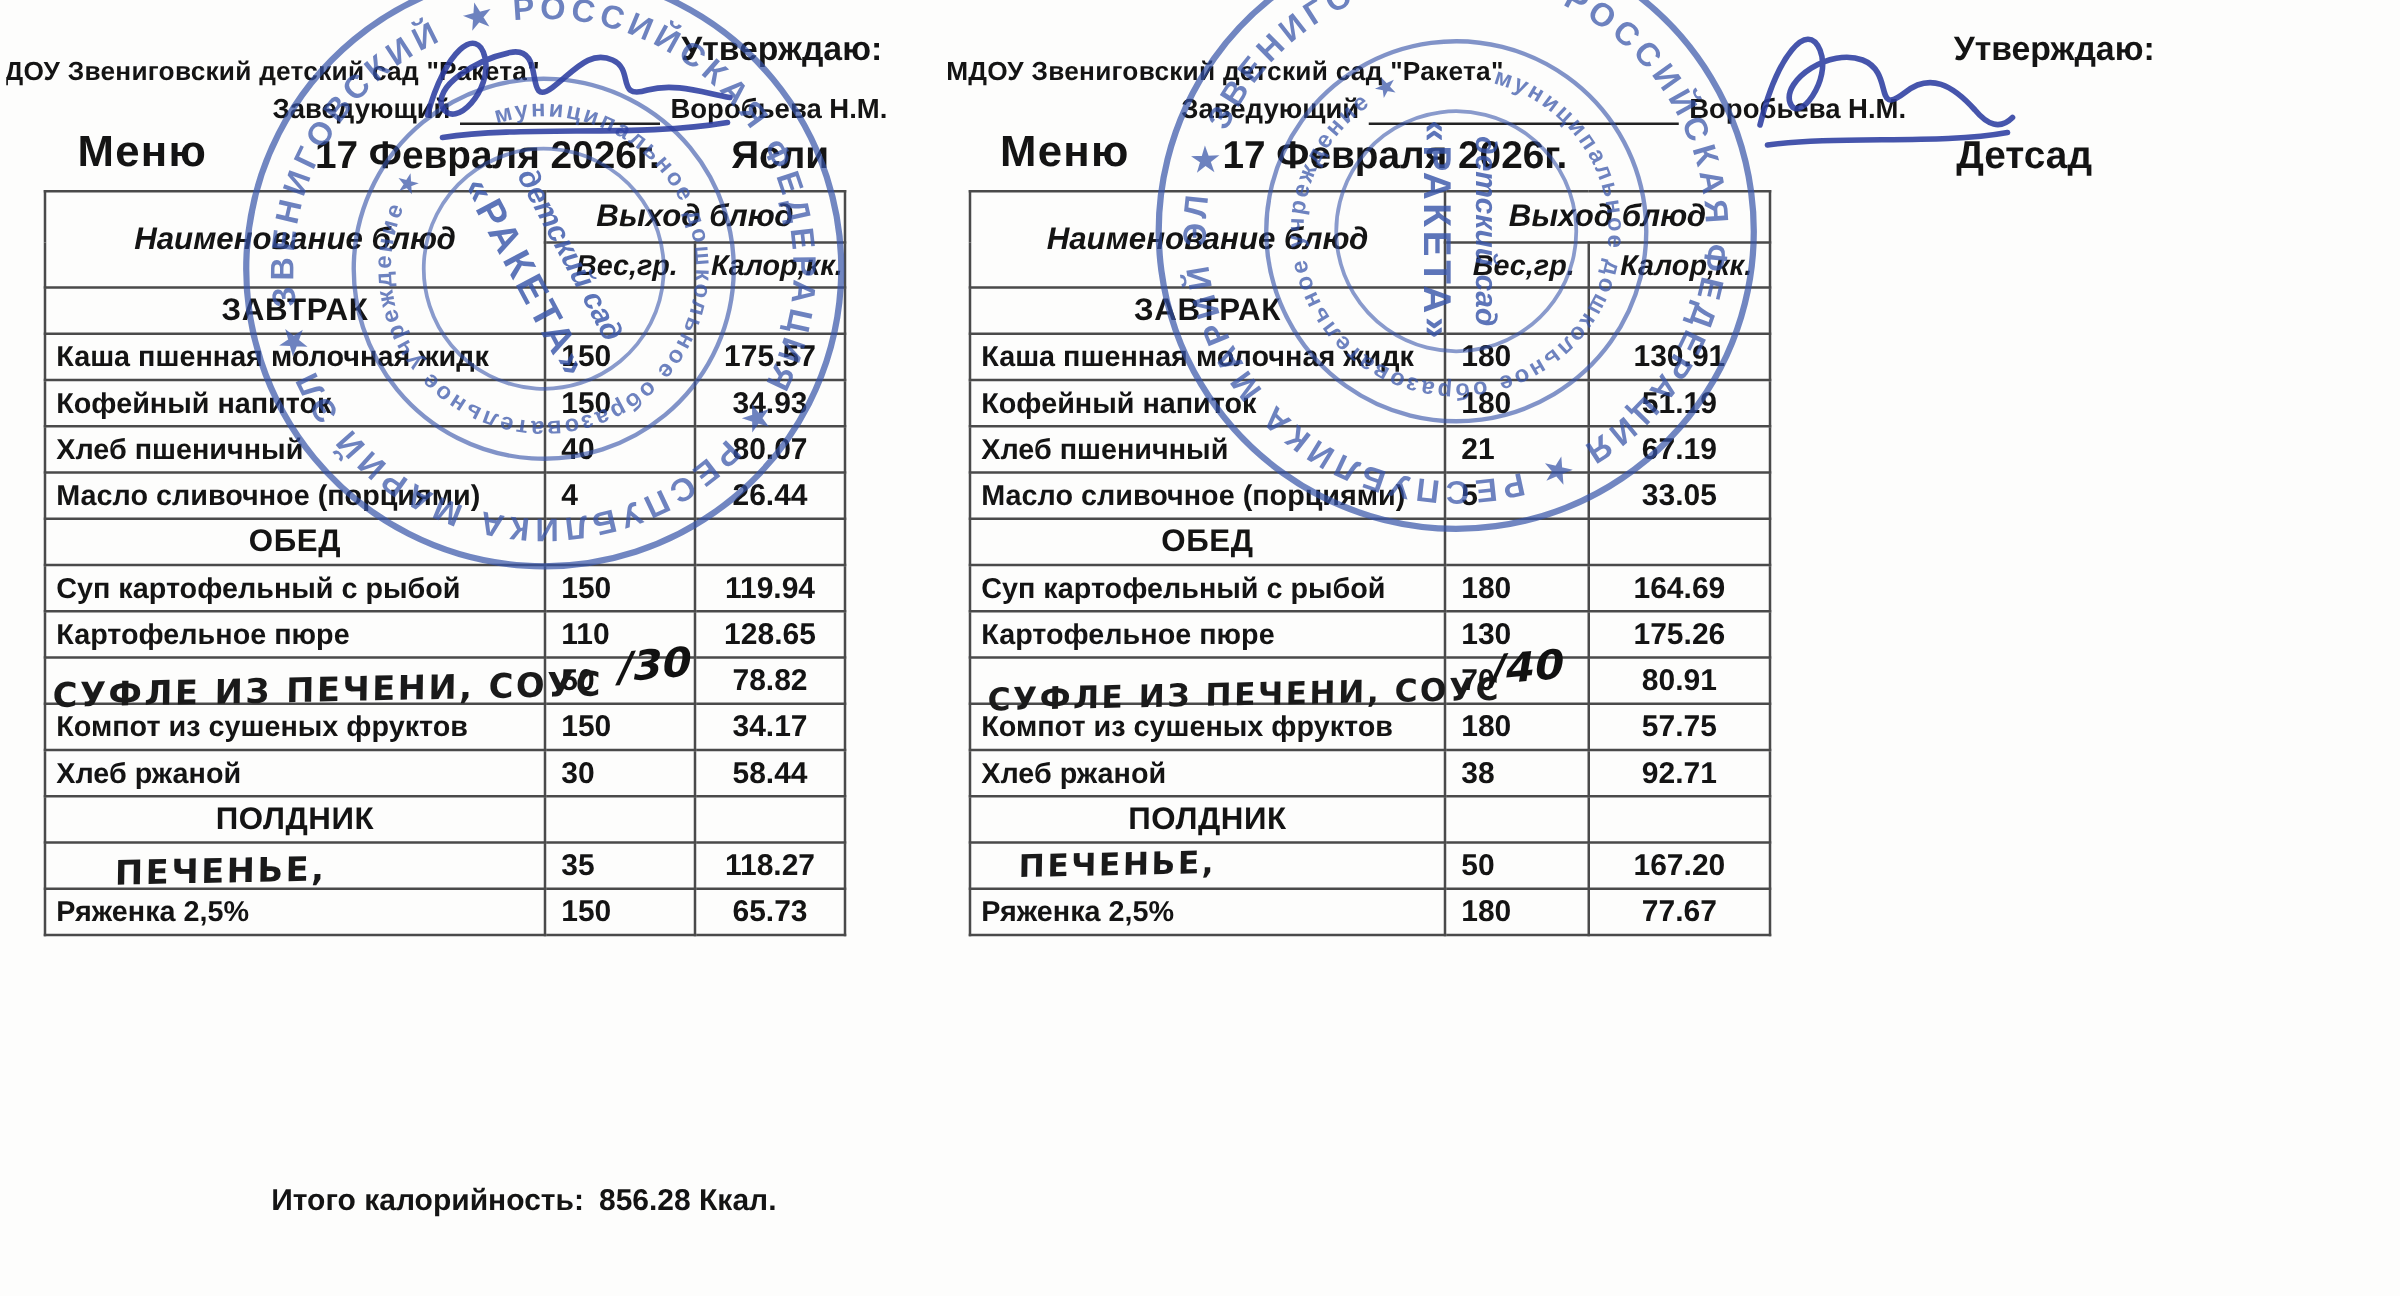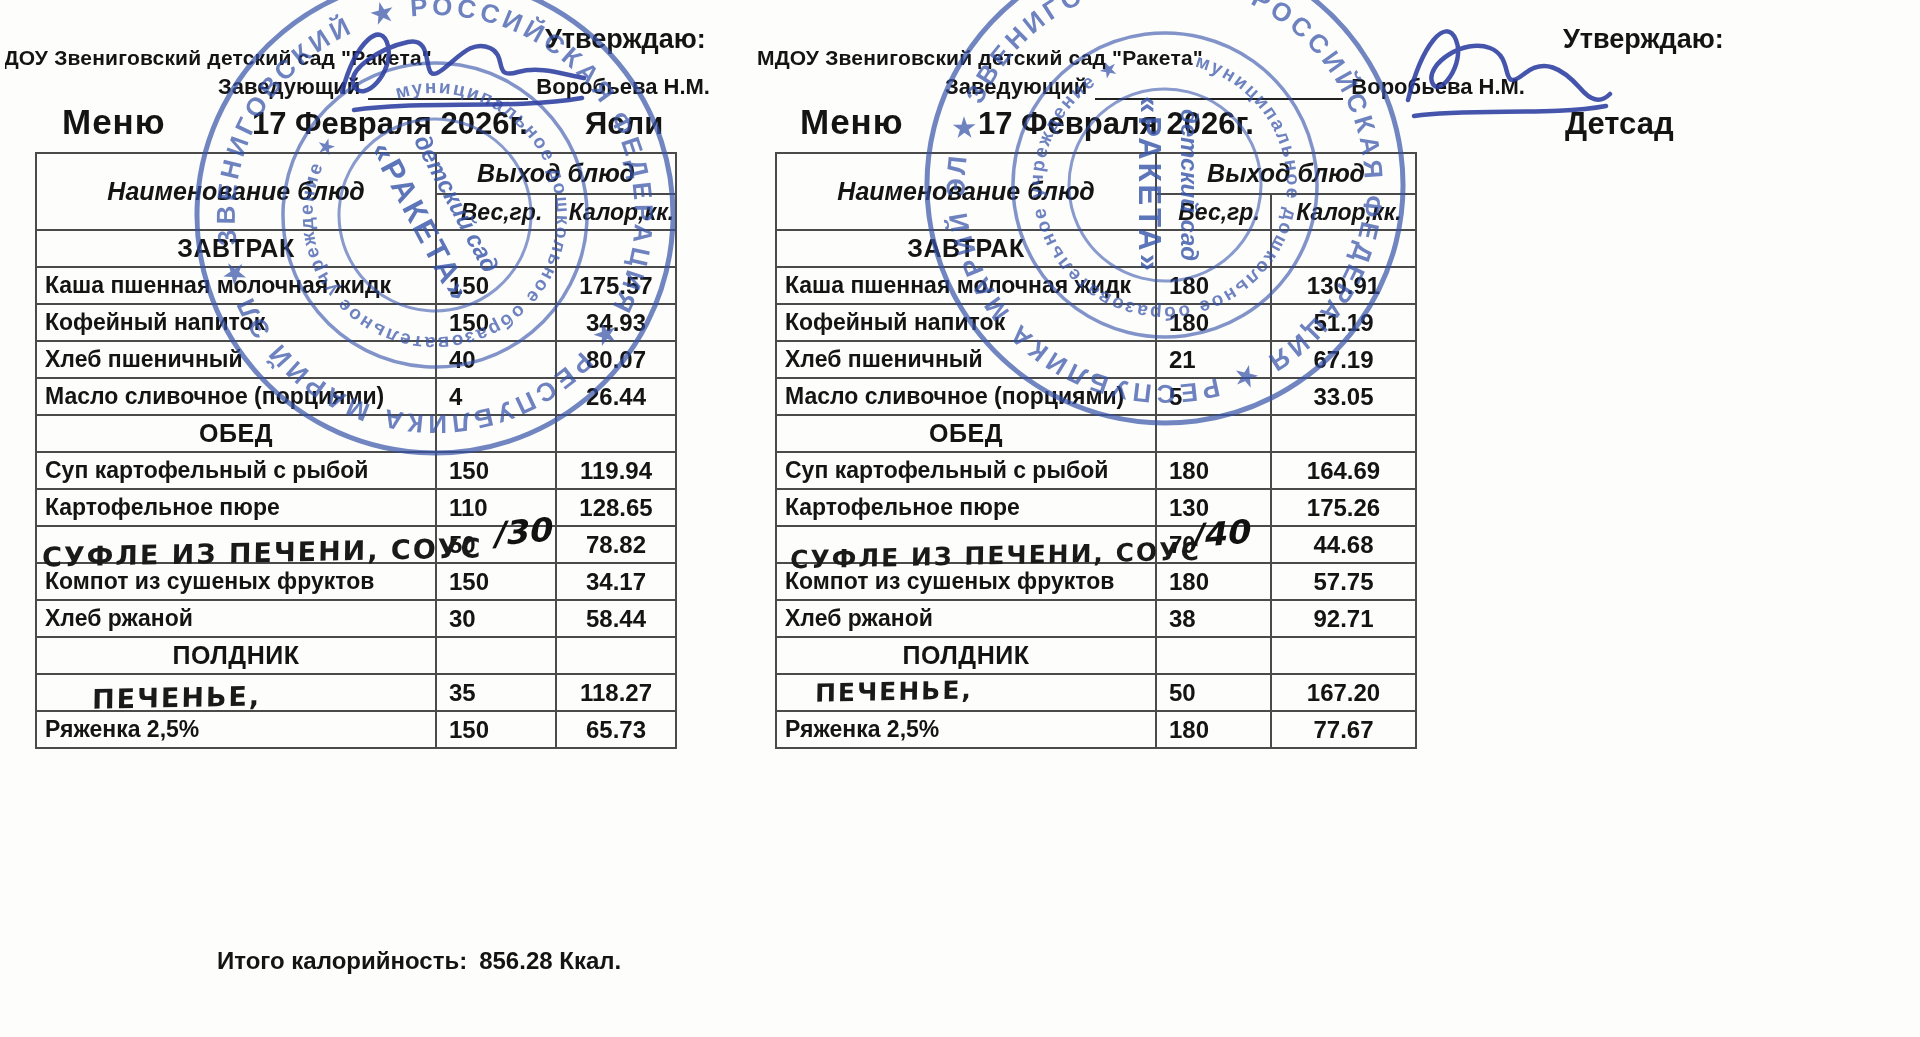--- a/index.html
+++ b/index.html
@@ -262,21 +262,21 @@
           <td class="c-cell">164.69</td>
         </tr>
     <tr class="r">
           <td class="name-cell">Картофельное пюре</td>
           <td class="w-cell">130</td>
           <td class="c-cell">175.26</td>
         </tr>
     <tr class="r">
           <td class="name-cell"></td>
           <td class="w-cell">70</td>
-          <td class="c-cell">44.68</td>
+          <td class="c-cell">80.91</td>
         </tr>
     <tr class="r">
           <td class="name-cell">Компот из сушеных фруктов</td>
           <td class="w-cell">180</td>
           <td class="c-cell">57.75</td>
         </tr>
     <tr class="r">
           <td class="name-cell">Хлеб ржаной</td>
           <td class="w-cell">38</td>
           <td class="c-cell">92.71</td>

